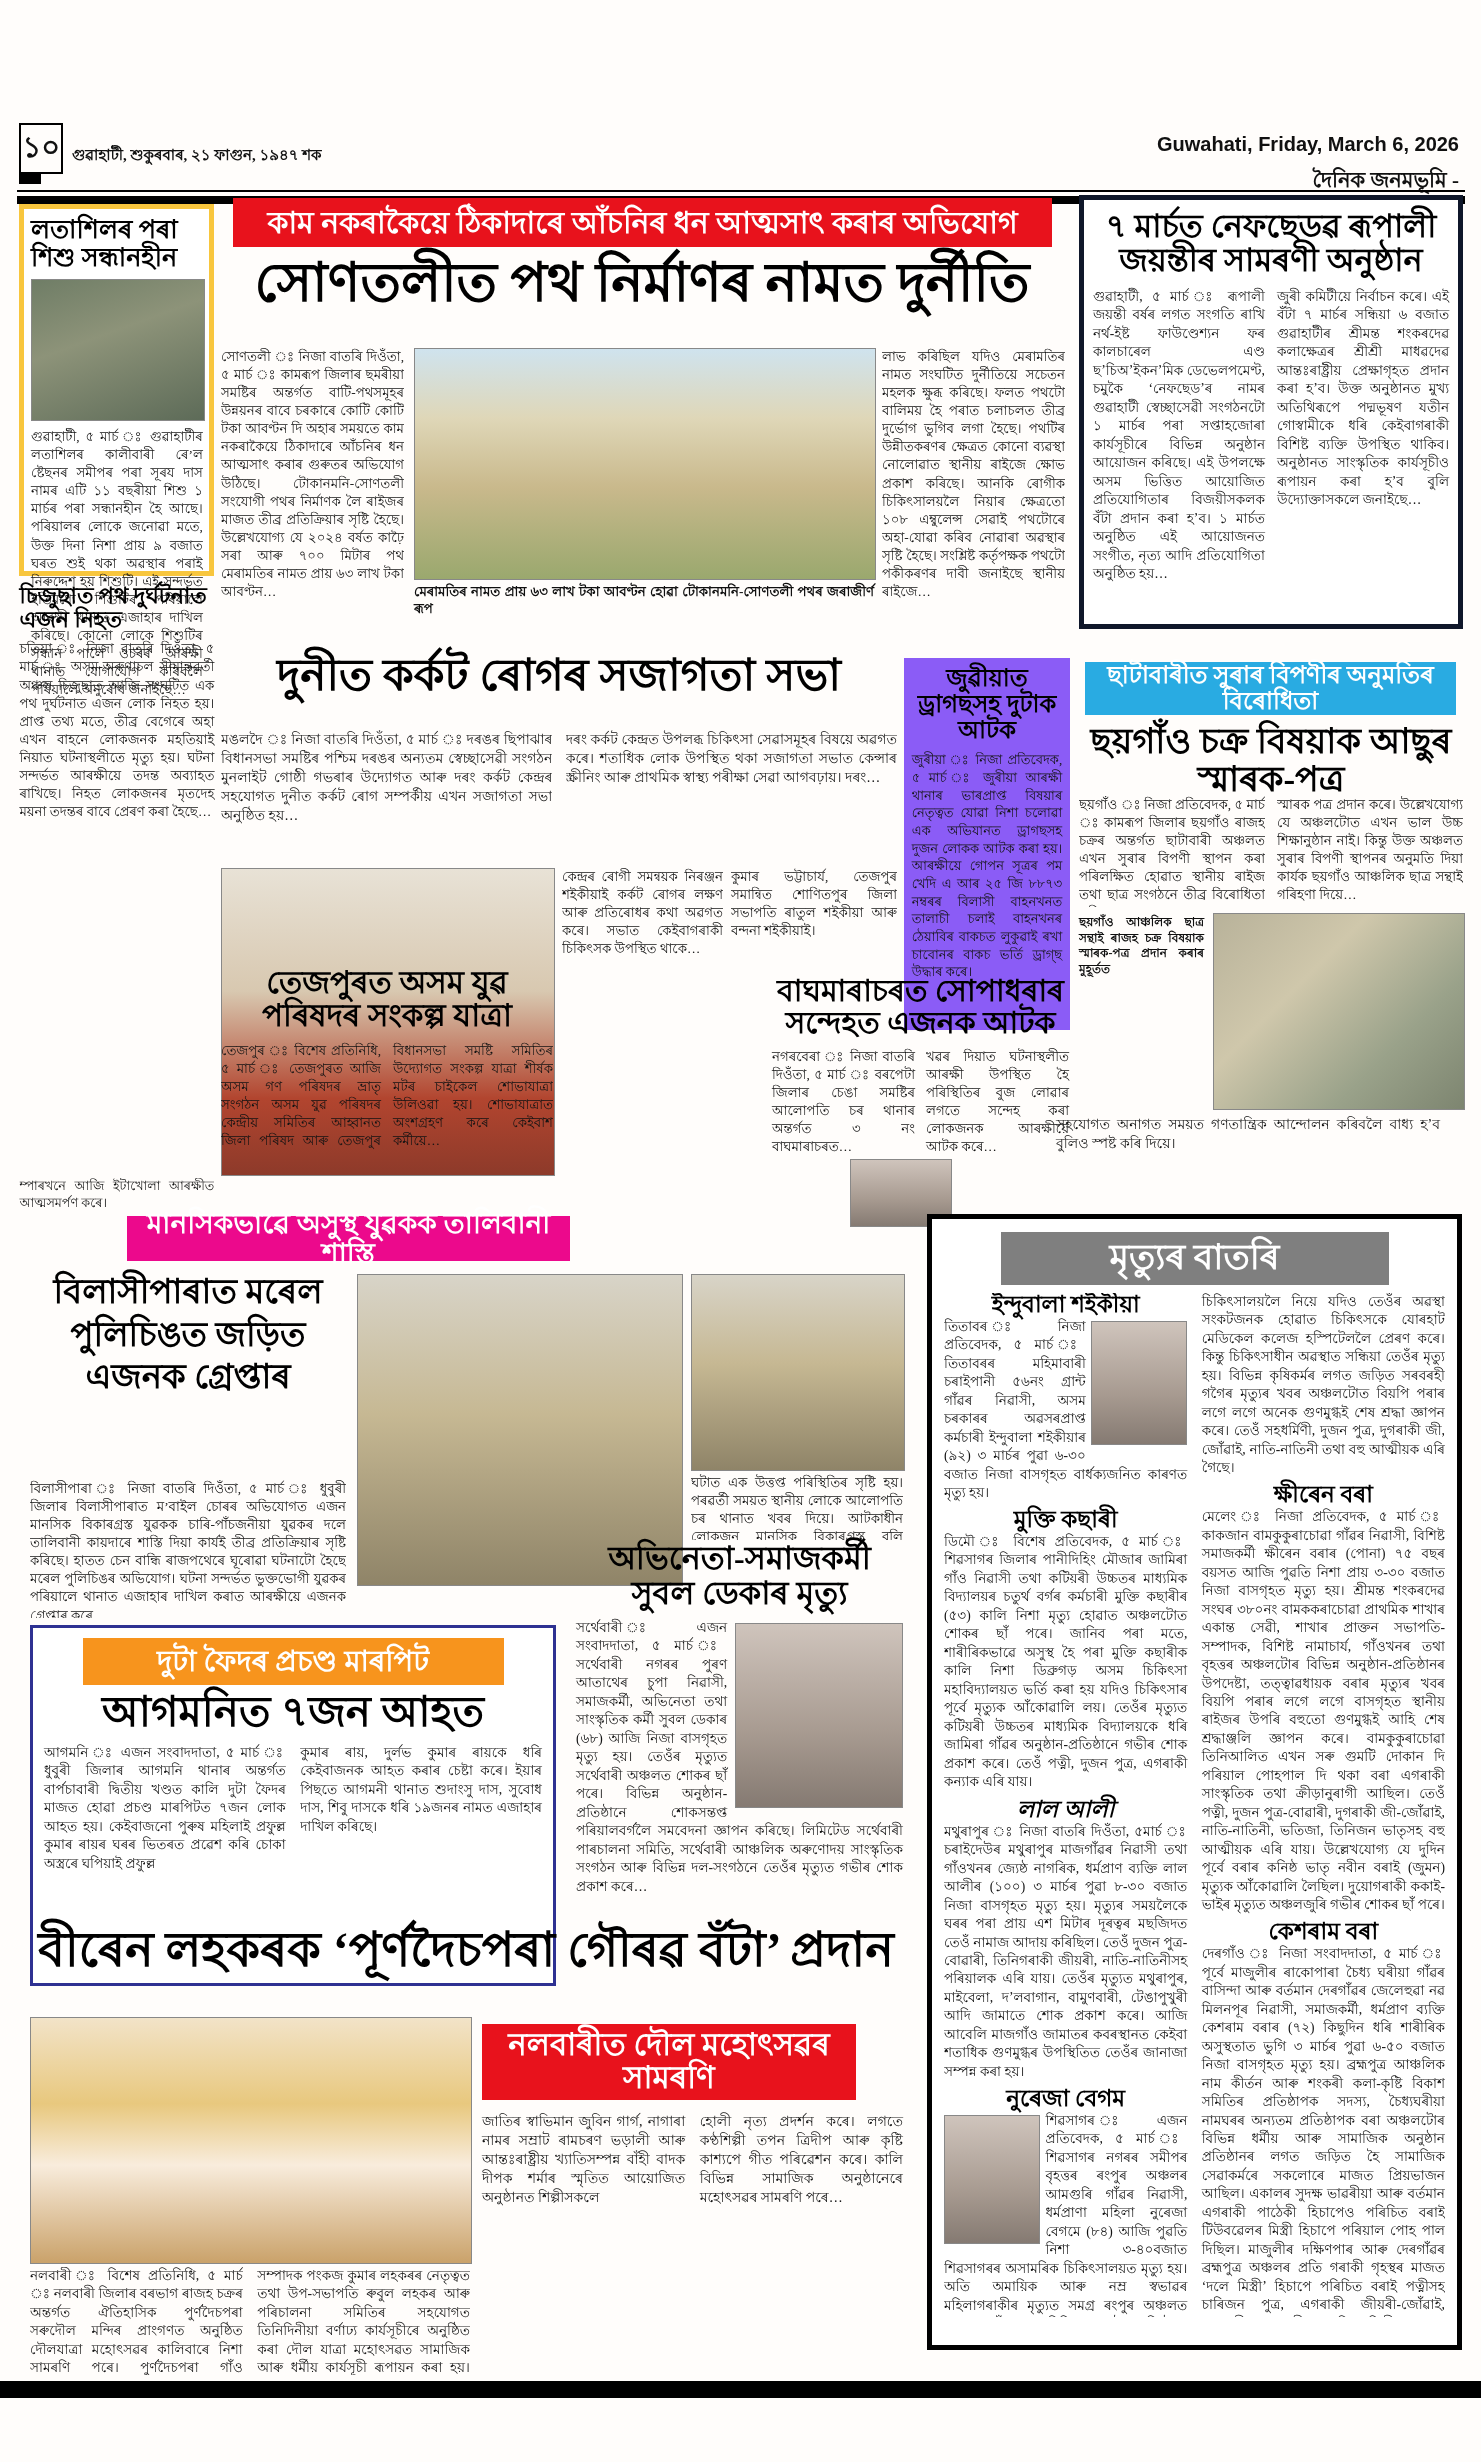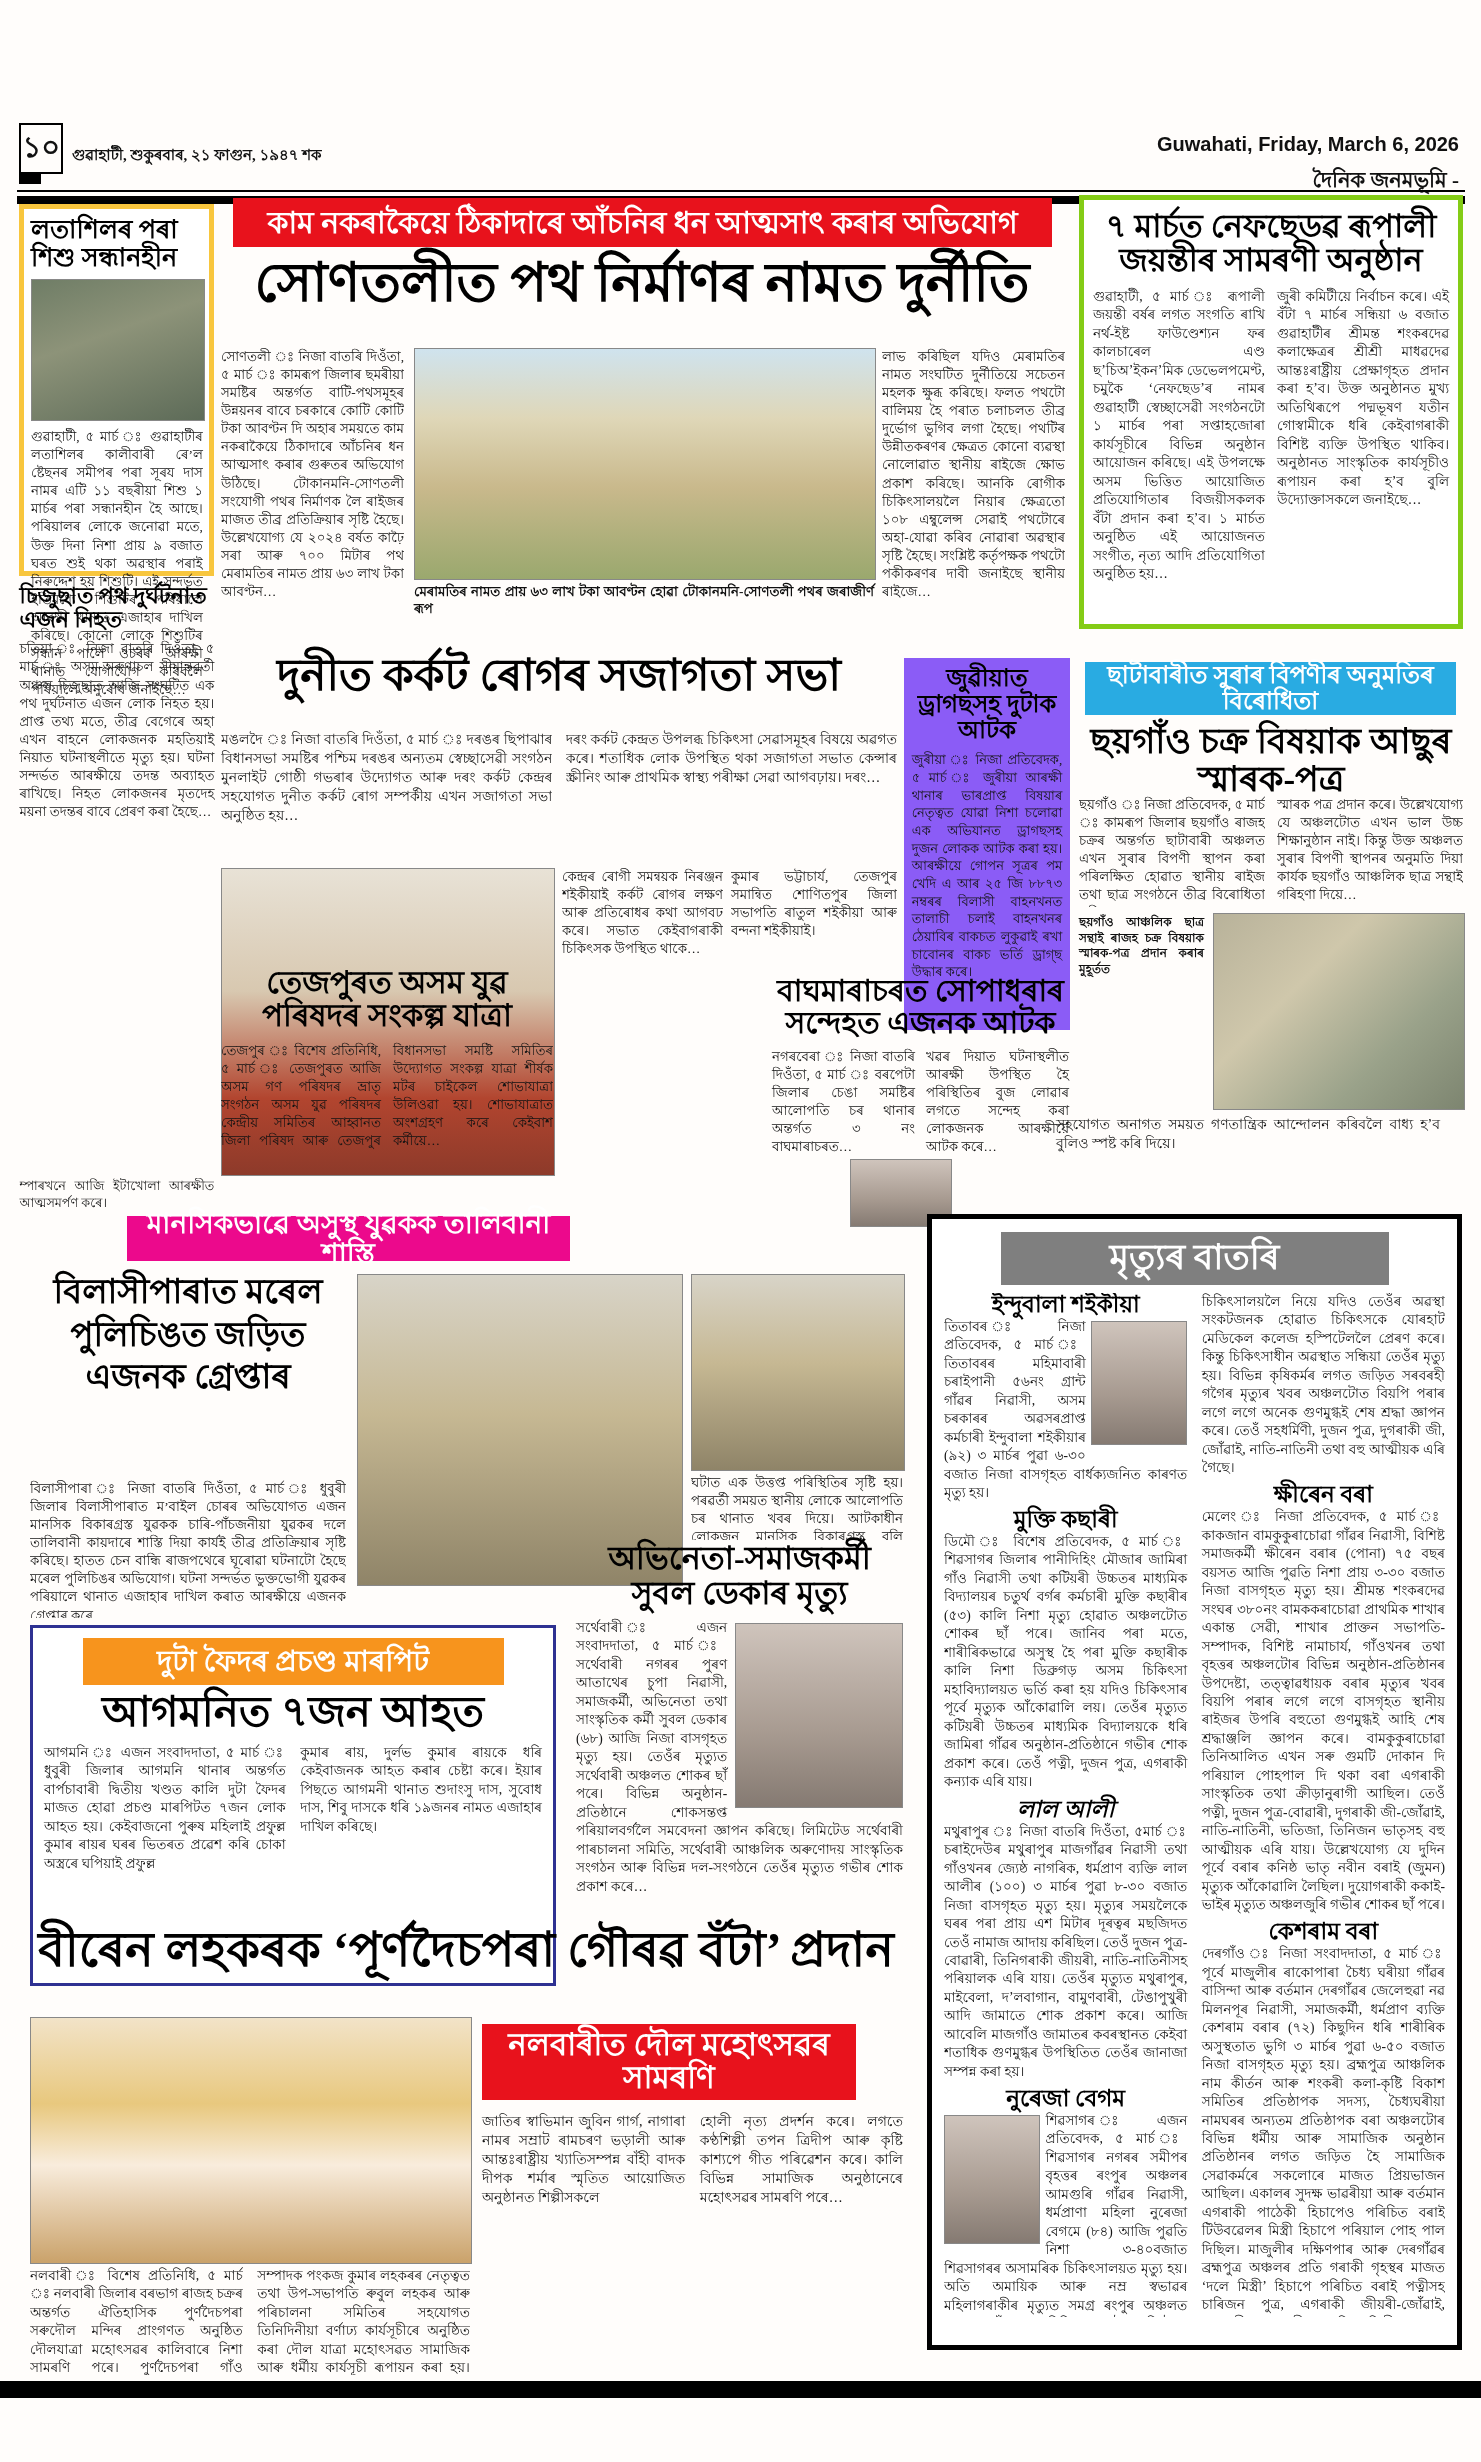--- a/index.html
+++ b/index.html
@@ -59,35 +59,35 @@
   <div class="abs banner" style="left:233px;top:198px;width:819px;height:49px;background:#e8121c;font-size:30px;">
     <span>কাম নকৰাকৈয়ে ঠিকাদাৰে আঁচনিৰ ধন আত্মসাৎ কৰাৰ অভিযোগ</span>
   </div>
   <div class="abs hl" style="left:221px;top:254px;width:842px;font-size:54px;">সোণতলীত পথ নিৰ্মাণৰ নামত দুৰ্নীতি</div>
 
   <div class="abs body-txt" style="left:221px;top:348px;width:183px;height:277px;font-size:13.3px;overflow:hidden;">সোণতলী ঃ নিজা বাতৰি দিওঁতা, ৫ মাৰ্চ ঃ কামৰূপ জিলাৰ ছমৰীয়া সমষ্টিৰ অন্তৰ্গত বাটি-পথসমূহৰ উন্নয়নৰ বাবে চৰকাৰে কোটি কোটি টকা আবণ্টন দি অহাৰ সময়তে কাম নকৰাকৈয়ে ঠিকাদাৰে আঁচনিৰ ধন আত্মসাৎ কৰাৰ গুৰুতৰ অভিযোগ উঠিছে। টোকানমনি-সোণতলী সংযোগী পথৰ নিৰ্মাণক লৈ ৰাইজৰ মাজত তীব্ৰ প্ৰতিক্ৰিয়াৰ সৃষ্টি হৈছে। উল্লেখযোগ্য যে ২০২৪ বৰ্ষত কাঢ়ৈ সৰা আৰু ৭০০ মিটাৰ পথ মেৰামতিৰ নামত প্ৰায় ৬৩ লাখ টকা আবণ্টন…</div>
   <div class="abs photo road" style="left:414px;top:348px;width:460px;height:230px;"></div>
   <div class="abs caption" style="left:414px;top:583px;width:460px;font-size:13.3px;text-align:justify;">মেৰামতিৰ নামত প্ৰায় ৬৩ লাখ টকা আবণ্টন হোৱা টোকানমনি-সোণতলী পথৰ জৰাজীৰ্ণ ৰূপ</div>
   <div class="abs body-txt" style="left:882px;top:348px;width:183px;height:277px;font-size:13.3px;overflow:hidden;">লাভ কৰিছিল যদিও মেৰামতিৰ নামত সংঘটিত দুৰ্নীতিয়ে সচেতন মহলক ক্ষুব্ধ কৰিছে। ফলত পথটো বালিময় হৈ পৰাত চলাচলত তীব্ৰ দুৰ্ভোগ ভুগিব লগা হৈছে। পথটিৰ উন্নীতকৰণৰ ক্ষেত্ৰত কোনো ব্যৱস্থা নোলোৱাত স্থানীয় ৰাইজে ক্ষোভ প্ৰকাশ কৰিছে। আনকি ৰোগীক চিকিৎসালয়লৈ নিয়াৰ ক্ষেত্ৰতো ১০৮ এম্বুলেন্স সেৱাই পথটোৰে অহা-যোৱা কৰিব নোৱাৰা অৱস্থাৰ সৃষ্টি হৈছে। সংশ্লিষ্ট কৰ্তৃপক্ষক পথটো পকীকৰণৰ দাবী জনাইছে স্থানীয় ৰাইজে…</div>
 
-  <div class="abs boxed" style="left:1079px;top:195px;width:384px;height:434px;border:5px solid #84cc16;padding:8.9px;background:#fff;">
+  <div class="abs boxed" style="left:1079px;top:195px;width:384px;height:434px;border:5px solid #0f172a;padding:8.9px;background:#fff;">
     <div class="hl" style="font-size:32px;">৭ মাৰ্চত নেফছেডৱ ৰূপালী জয়ন্তীৰ সামৰণী অনুষ্ঠান</div>
     <div style="display:flex;gap:12px;margin-top:10px;">
       <div class="body-txt" style="font-size:13.6px;width:50%;">গুৱাহাটী, ৫ মাৰ্চ ঃ ৰূপালী জয়ন্তী বৰ্ষৰ লগত সংগতি ৰাখি নৰ্থ-ইষ্ট ফাউণ্ডেশ্যন ফৰ কালচাৰেল এণ্ড ছ’চিঅ’ইকন’মিক ডেভেলপমেণ্ট, চমুকৈ ‘নেফছেড’ৰ নামৰ গুৱাহাটী স্বেচ্ছাসেৱী সংগঠনটো ১ মাৰ্চৰ পৰা সপ্তাহজোৰা কাৰ্যসূচীৰে বিভিন্ন অনুষ্ঠান আয়োজন কৰিছে। এই উপলক্ষে অসম ভিত্তিত আয়োজিত প্ৰতিযোগিতাৰ বিজয়ীসকলক বঁটা প্ৰদান কৰা হ’ব। ১ মাৰ্চত অনুষ্ঠিত এই আয়োজনত সংগীত, নৃত্য আদি প্ৰতিযোগিতা অনুষ্ঠিত হয়…</div>
       <div class="body-txt" style="font-size:13.6px;width:50%;">জুৰী কমিটীয়ে নিৰ্বাচন কৰে। এই বঁটা ৭ মাৰ্চৰ সন্ধিয়া ৬ বজাত গুৱাহাটীৰ শ্ৰীমন্ত শংকৰদেৱ কলাক্ষেত্ৰৰ শ্ৰীশ্ৰী মাধৱদেৱ আন্তঃৰাষ্ট্ৰীয় প্ৰেক্ষাগৃহত প্ৰদান কৰা হ’ব। উক্ত অনুষ্ঠানত মুখ্য অতিথিৰূপে পদ্মভূষণ যতীন গোস্বামীকে ধৰি কেইবাগৰাকী বিশিষ্ট ব্যক্তি উপস্থিত থাকিব। অনুষ্ঠানত সাংস্কৃতিক কাৰ্যসূচীও ৰূপায়ন কৰা হ’ব বুলি উদ্যোক্তাসকলে জনাইছে…</div>
     </div>
   </div>
 
   <div class="abs hl" style="left:221px;top:652px;width:676px;font-size:44px;">দুনীত কৰ্কট ৰোগৰ সজাগতা সভা</div>
   <div class="abs" style="left:221px;top:730px;width:676px;height:132px;display:flex;gap:13.3px;">
     <div class="body-txt" style="font-size:14px;width:50%;overflow:hidden;">মঙলদৈ ঃ নিজা বাতৰি দিওঁতা, ৫ মাৰ্চ ঃ দৰঙৰ ছিপাঝাৰ বিধানসভা সমষ্টিৰ পশ্চিম দৰঙৰ অন্যতম স্বেচ্ছাসেৱী সংগঠন মুনলাইট গোষ্ঠী গভৰাৰ উদ্যোগত আৰু দৰং কৰ্কট কেন্দ্ৰৰ সহযোগত দুনীত কৰ্কট ৰোগ সম্পৰ্কীয় এখন সজাগতা সভা অনুষ্ঠিত হয়…</div>
     <div class="body-txt" style="font-size:14px;width:50%;overflow:hidden;">দৰং কৰ্কট কেন্দ্ৰত উপলব্ধ চিকিৎসা সেৱাসমূহৰ বিষয়ে অৱগত কৰে। শতাধিক লোক উপস্থিত থকা সজাগতা সভাত কেন্সাৰ স্ক্ৰীনিং আৰু প্ৰাথমিক স্বাস্থ্য পৰীক্ষা সেৱা আগবঢ়ায়। দৰং…</div>
   </div>
   <div class="abs photo meeting" style="left:221px;top:868px;width:332px;height:306px;"></div>
-  <div class="abs body-txt" style="left:562px;top:868px;width:161px;height:306px;font-size:13.3px;overflow:hidden;">কেন্দ্ৰৰ ৰোগী সমন্বয়ক নিৰঞ্জন শইকীয়াই কৰ্কট ৰোগৰ লক্ষণ আৰু প্ৰতিৰোধৰ কথা আগবঢ কৰে। সভাত কেইবাগৰাকী চিকিৎসক উপস্থিত থাকে…</div>
+  <div class="abs body-txt" style="left:562px;top:868px;width:161px;height:306px;font-size:13.3px;overflow:hidden;">কেন্দ্ৰৰ ৰোগী সমন্বয়ক নিৰঞ্জন শইকীয়াই কৰ্কট ৰোগৰ লক্ষণ আৰু প্ৰতিৰোধৰ কথা অৱগত কৰে। সভাত কেইবাগৰাকী চিকিৎসক উপস্থিত থাকে…</div>
   <div class="abs body-txt" style="left:731px;top:868px;width:166px;height:83px;font-size:13.3px;overflow:hidden;">কুমাৰ ভট্টাচাৰ্য, তেজপুৰ সমান্বিত শোণিতপুৰ জিলা সভাপতি ৰাতুল শইকীয়া আৰু বন্দনা শইকীয়াই।</div>
 
   <div class="abs boxed" style="left:904px;top:658px;width:166px;height:372px;background:#8b5cf6;padding:7.8px;">
     <div class="hl" style="font-size:24px;">জুৱীয়াত ড্ৰাগছসহ দুটাক আটক</div>
     <div class="body-txt" style="font-size:13px;margin-top:7.8px;">জুৰীয়া ঃ নিজা প্ৰতিবেদক, ৫ মাৰ্চ ঃ জুৰীয়া আৰক্ষী থানাৰ ভাৰপ্ৰাপ্ত বিষয়াৰ নেতৃত্বত যোৱা নিশা চলোৱা এক অভিযানত ড্ৰাগছসহ দুজন লোকক আটক কৰা হয়। আৰক্ষীয়ে গোপন সূত্ৰৰ পম খেদি এ আৰ ২৫ জি ৮৮৭৩ নম্বৰৰ বিলাসী বাহনখনত তালাচী চলাই বাহনখনৰ ঠেয়াবিৰ বাকচত লুকুৱাই ৰখা চাবোনৰ বাকচ ভৰ্তি ড্ৰাগ্‌ছ উদ্ধাৰ কৰে।</div>
   </div>
 
   <div class="abs banner" style="left:1085px;top:662px;width:371px;height:53px;background:#29abe2;font-size:24px;">
     <span>ছাটাবাৰীত সুৰাৰ বিপণীৰ অনুমতিৰ বিৰোধিতা</span>
   </div>

